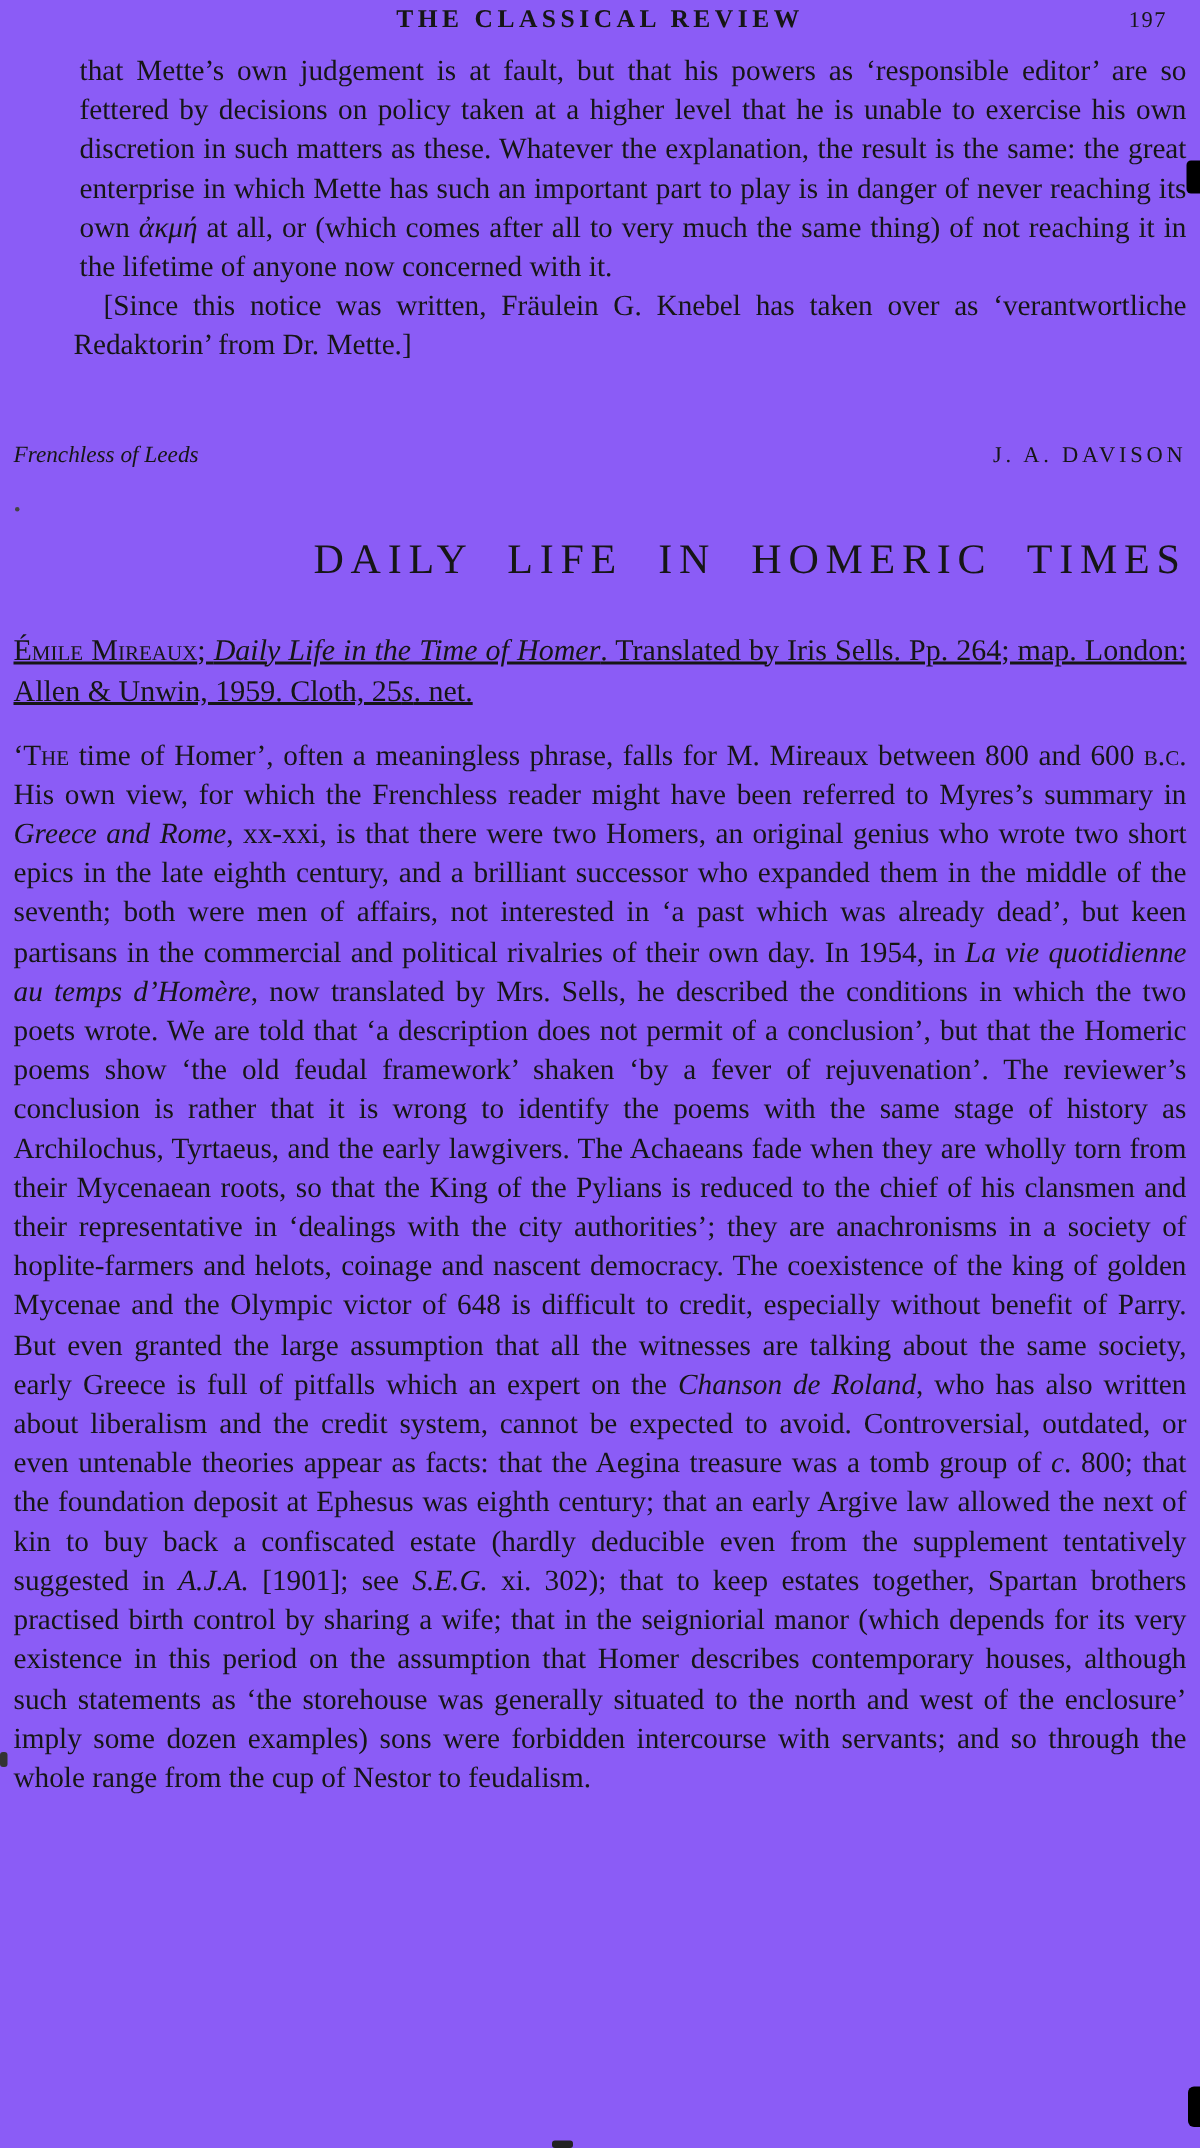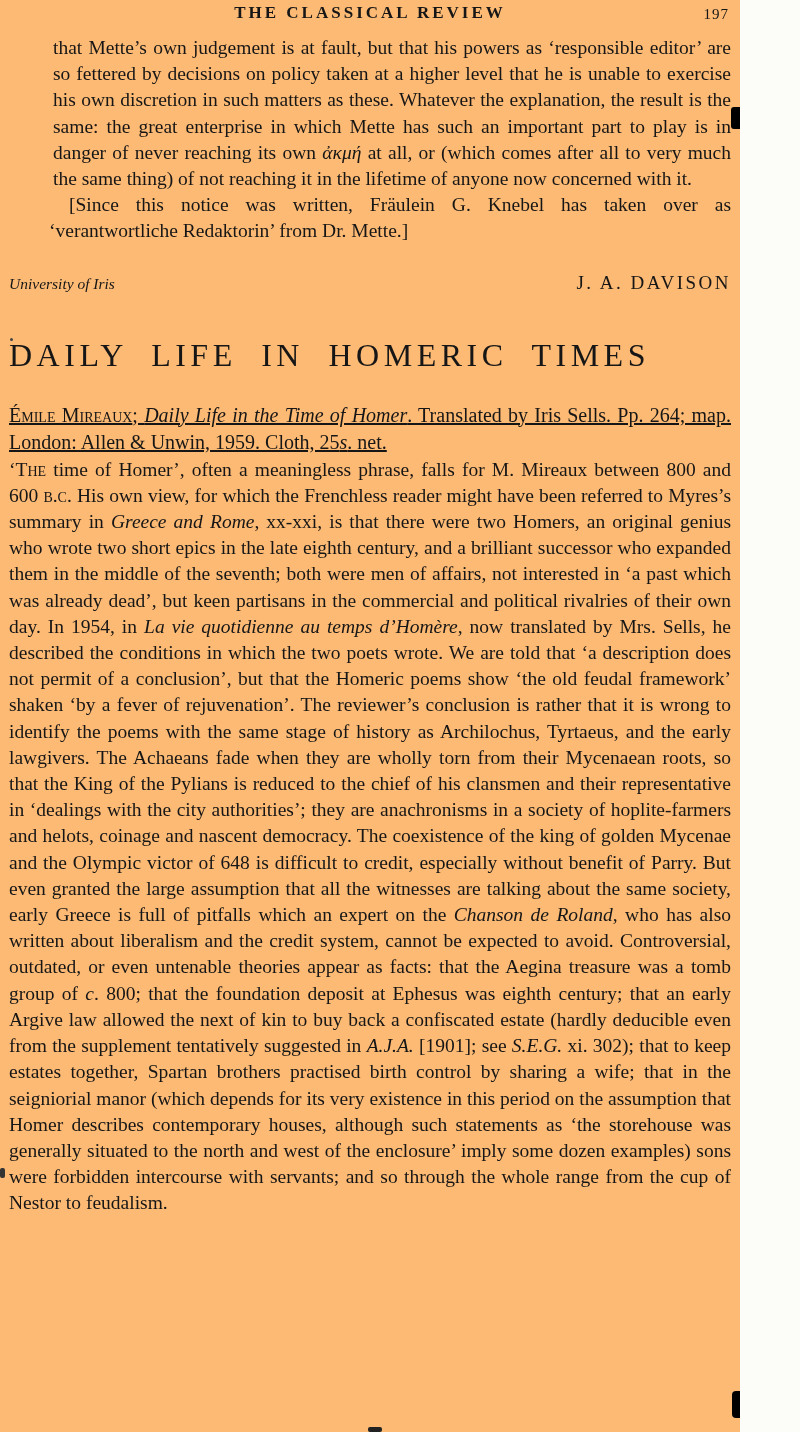--- a/index.html
+++ b/index.html
@@ -1,38 +1,38 @@
 <!DOCTYPE html>
 <html><head>
 <meta charset="utf-8">
 <style>
   html, body { margin: 0; padding: 0; background: #fcfcf9; }
   .page {
     position: relative;
-    width: 740px;
+    width: 800px;
     height: 1432px;
-    background: #fdba74;
+    background: #8b5cf6;
     color: #161616;
     font-family: "Liberation Serif", "DejaVu Serif", serif;
     overflow: hidden;
     box-sizing: border-box;
   }
   .content { padding: 3px 9px 0 9px; }
 
   .running-head {
     position: relative;
     text-align: center;
     font-weight: bold;
     font-size: 17px;
     letter-spacing: 3px;
     line-height: 20px;
   }
   .page-number {
     position: absolute;
-    right: 2px;
+    right: 13px;
     top: 1px;
     font-weight: normal;
     letter-spacing: 1px;
     font-size: 15px;
   }
 
   .para {
     margin: 0;
     text-align: justify;
     font-size: 19.5px;
@@ -41,41 +41,41 @@
   .first-para { margin-top: 12px; margin-left: 44px; }
   .indent { text-indent: 20px; margin-left: 40px; }
 
   .signature-row {
     display: flex;
     justify-content: space-between;
     align-items: baseline;
     margin-top: 27px;
   }
   .affiliation { font-style: italic; font-size: 15.5px; }
-  .reviewer { font-size: 19px; letter-spacing: 2.5px; }
+  .reviewer { font-size: 15px; letter-spacing: 2.5px; margin-top: 24px; }
 
   .article-title {
-    text-align: left;
-    font-size: 32px;
+    text-align: right;
+    font-size: 28px;
     font-weight: normal;
     letter-spacing: 4.5px;
     word-spacing: 12px;
     margin: 45px 0 0 0;
     line-height: 32px;
   }
 
   .citation {
     margin: 31px 0 0 0;
     font-size: 20px;
     line-height: 27.5px;
     text-align: justify;
     text-decoration: underline;
   }
 
-  .body-para { }
+  .body-para { margin-top: 16px; }
 
   .seg-i { font-style: italic; }
   .seg-sc { font-variant: small-caps; }
 
   .artifact { position: absolute; background: #000; }
   .artifact-right-top { right: 0; top: 107px; width: 9px; height: 22px; border-radius: 3px 0 0 3px; }
   .artifact-right-bottom { right: 0; top: 1391px; width: 8px; height: 27px; border-radius: 4px 0 0 4px; }
   .artifact-left-mid { left: 0; top: 1168px; width: 5px; height: 10px; background: #333; border-radius: 2px; }
   .artifact-left-dot { left: 10px; top: 338px; width: 3px; height: 3px; background: #444; border-radius: 50%; }
   .artifact-bottom-center { left: 368px; top: 1427px; width: 14px; height: 5px; background: #222; border-radius: 2px; }
@@ -88,21 +88,21 @@
 
     <header class="running-head">
       <span class="journal-title">THE CLASSICAL REVIEW</span>
       <span class="page-number">197</span>
     </header>
 
     <section class="review prev-review">
       <p class="para first-para"><span>that Mette’s own judgement is at fault, but that his powers as ‘responsible editor’ are so fettered by decisions on policy taken at a higher level that he is unable to exercise his own discretion in such matters as these. Whatever the explanation, the result is the same: the great enterprise in which Mette has such an important part to play is in danger of never reaching its own </span><span class="seg-i">ἀκμή</span><span> at all, or (which comes after all to very much the same thing) of not reaching it in the lifetime of anyone now concerned with it.</span></p>
       <p class="para indent"><span>[Since this notice was written, Fräulein G. Knebel has taken over as ‘verantwortliche Redaktorin’ from Dr. Mette.]</span></p>
       <div class="signature-row">
-        <span class="affiliation">University of Iris</span>
+        <span class="affiliation">Frenchless of Leeds</span>
         <span class="reviewer">J. A. DAVISON</span>
       </div>
     </section>
 
     <section class="review article">
       <h1 class="article-title">DAILY LIFE IN HOMERIC TIMES</h1>
       <p class="citation"><span class="seg-sc">Émile Mireaux</span><span>; </span><span class="seg-i">Daily Life in the Time of Homer</span><span>. Translated by Iris Sells. Pp. 264; map. London: Allen &amp; Unwin, 1959. Cloth, 25</span><span class="seg-i">s</span><span>. net.</span></p>
       <p class="para body-para"><span>‘</span><span class="seg-sc">The</span><span> time of Homer’, often a meaningless phrase, falls for M. Mireaux between 800 and 600 </span><span class="seg-sc">b.c.</span><span> His own view, for which the Frenchless reader might have been referred to Myres’s summary in </span><span class="seg-i">Greece and Rome</span><span>, xx-xxi, is that there were two Homers, an original genius who wrote two short epics in the late eighth century, and a brilliant successor who expanded them in the middle of the seventh; both were men of affairs, not interested in ‘a past which was already dead’, but keen partisans in the commercial and political rivalries of their own day. In 1954, in </span><span class="seg-i">La vie quotidienne au temps d’Homère</span><span>, now translated by Mrs. Sells, he described the conditions in which the two poets wrote. We are told that ‘a description does not permit of a conclusion’, but that the Homeric poems show ‘the old feudal framework’ shaken ‘by a fever of rejuvenation’. The reviewer’s conclusion is rather that it is wrong to identify the poems with the same stage of history as Archilochus, Tyrtaeus, and the early lawgivers. The Achaeans fade when they are wholly torn from their Mycenaean roots, so that the King of the Pylians is reduced to the chief of his clansmen and their representative in ‘dealings with the city authorities’; they are anachronisms in a society of hoplite-farmers and helots, coinage and nascent democracy. The coexistence of the king of golden Mycenae and the Olympic victor of 648 is difficult to credit, especially without benefit of Parry. But even granted the large assumption that all the witnesses are talking about the same society, early Greece is full of pitfalls which an expert on the </span><span class="seg-i">Chanson de Roland</span><span>, who has also written about liberalism and the credit system, cannot be expected to avoid. Controversial, outdated, or even untenable theories appear as facts: that the Aegina treasure was a tomb group of </span><span class="seg-i">c</span><span>. 800; that the foundation deposit at Ephesus was eighth century; that an early Argive law allowed the next of kin to buy back a confiscated estate (hardly deducible even from the supplement tentatively suggested in </span><span class="seg-i">A.J.A.</span><span> [1901]; see </span><span class="seg-i">S.E.G.</span><span> xi. 302); that to keep estates together, Spartan brothers practised birth control by sharing a wife; that in the seigniorial manor (which depends for its very existence in this period on the assumption that Homer describes contemporary houses, although such statements as ‘the storehouse was generally situated to the north and west of the enclosure’ imply some dozen examples) sons were forbidden intercourse with servants; and so through the whole range from the cup of Nestor to feudalism.</span></p>
     </section>
 

